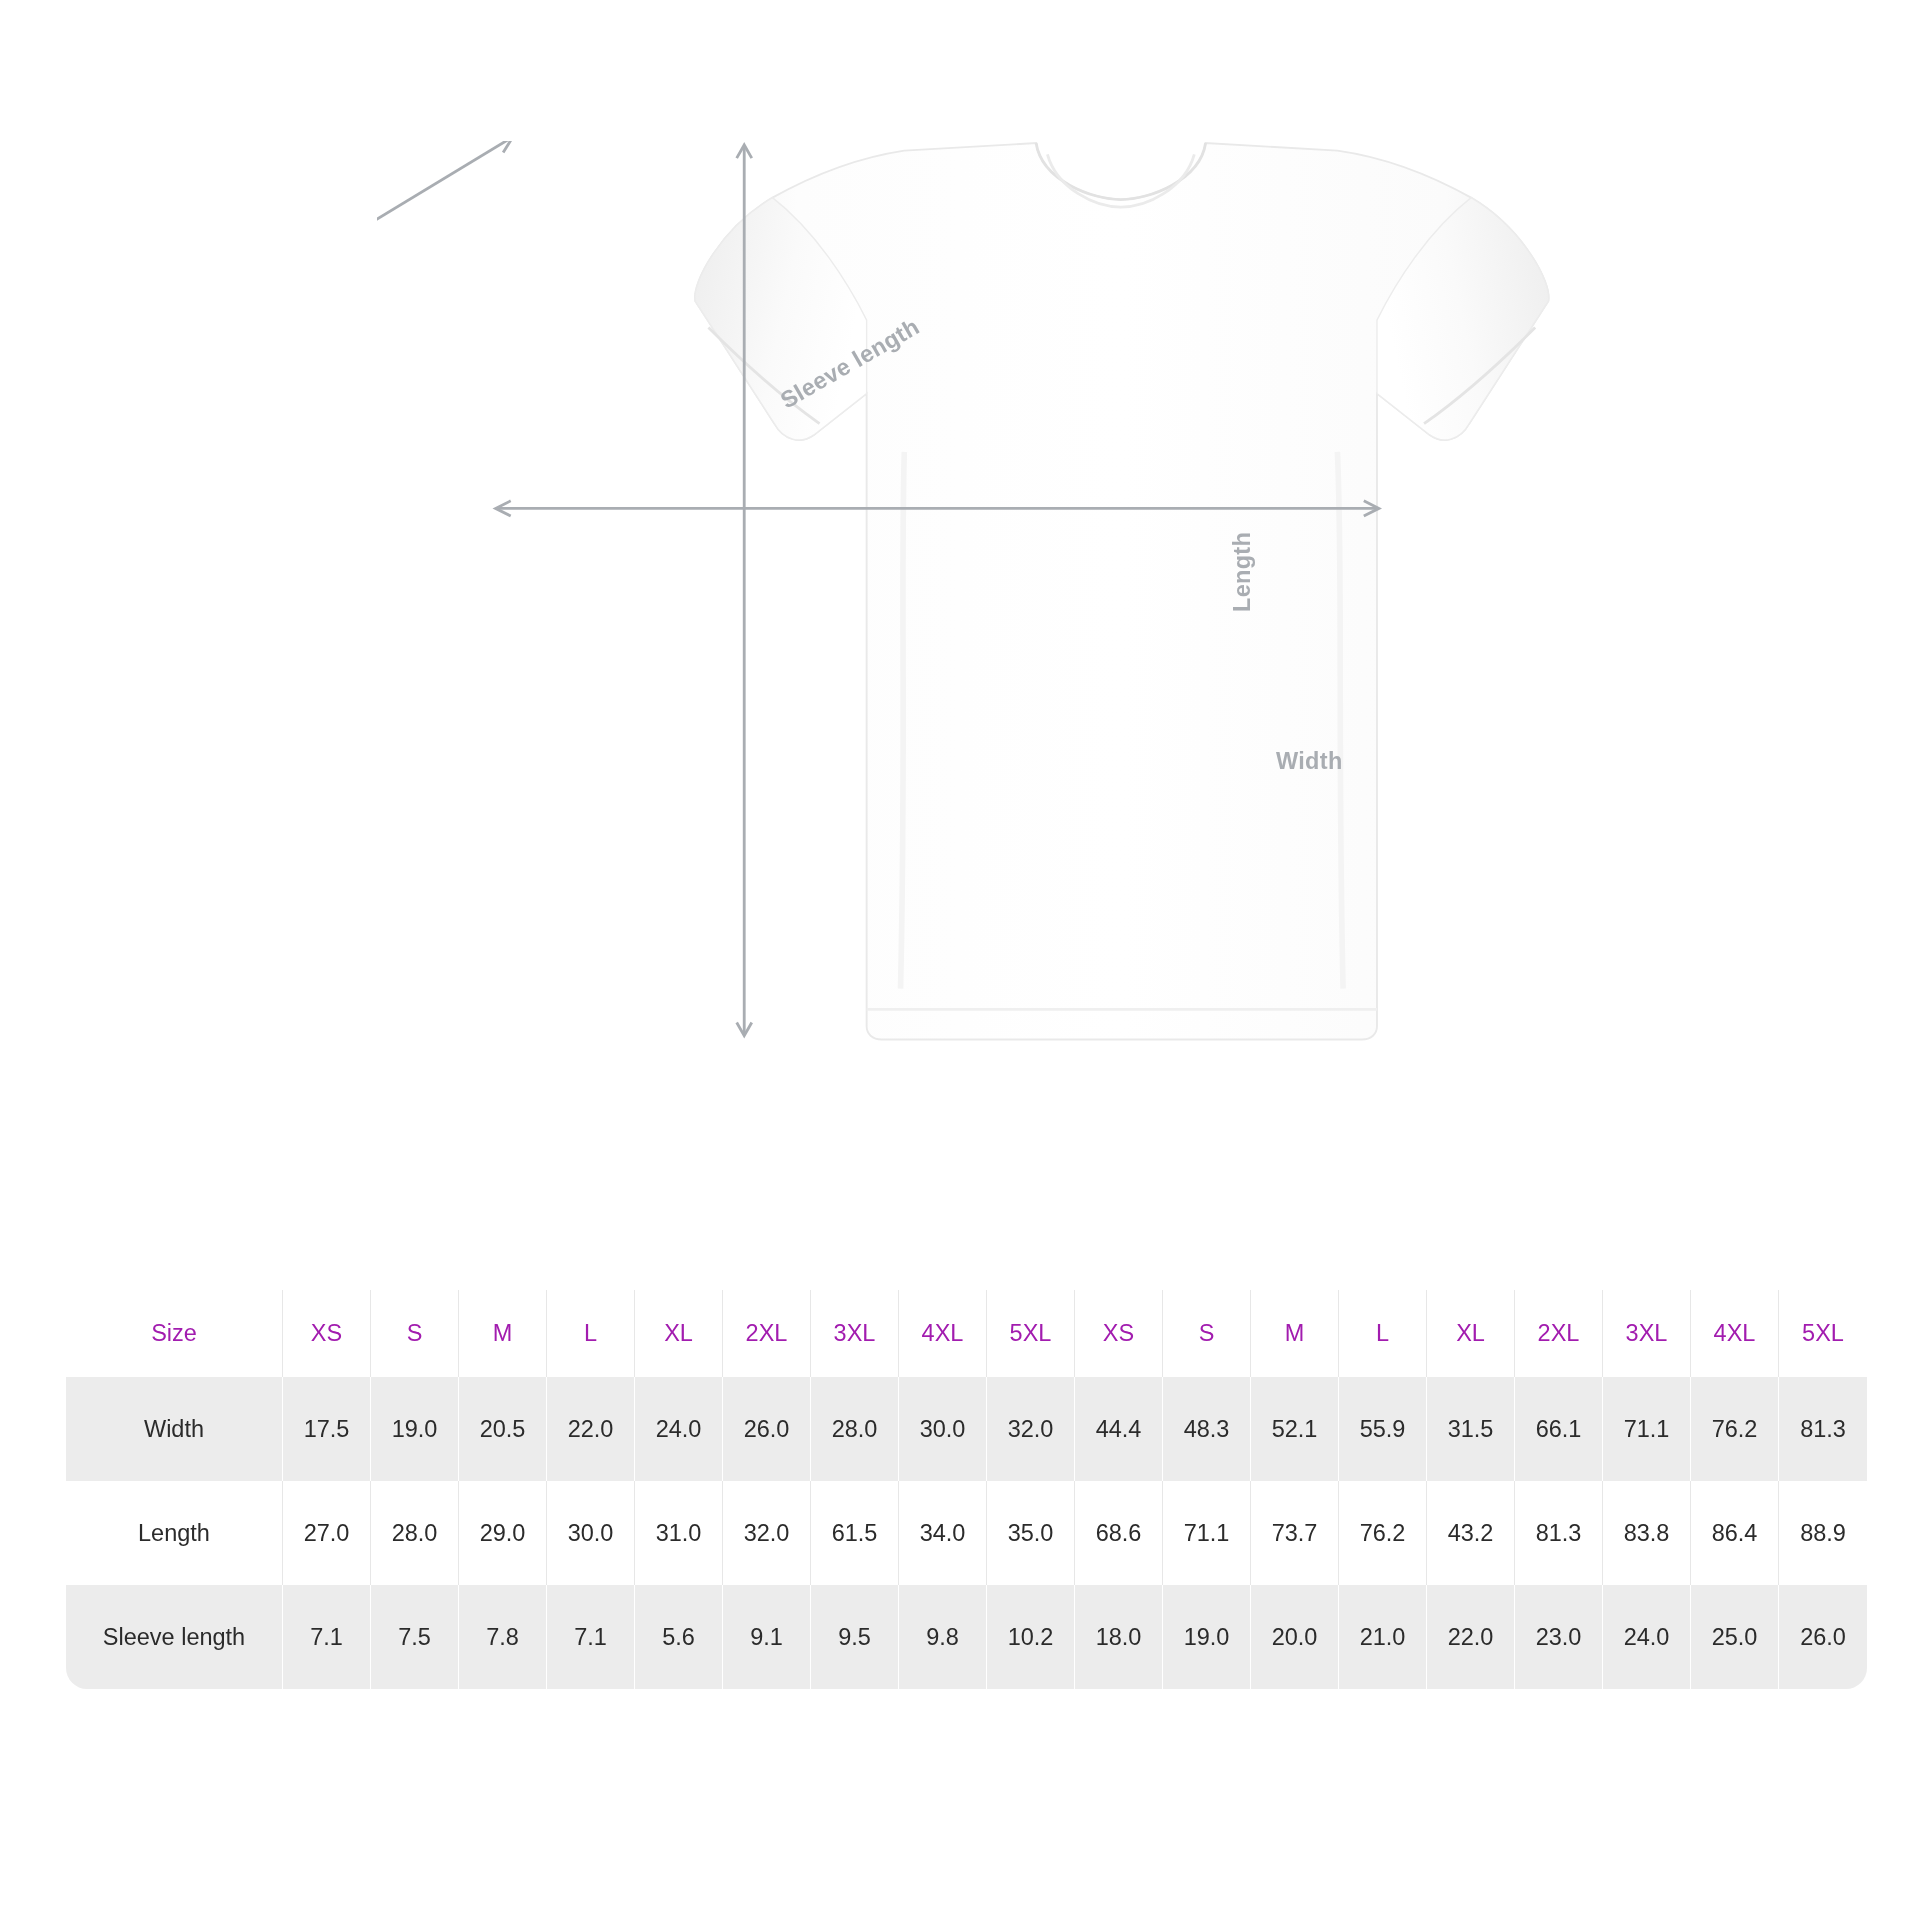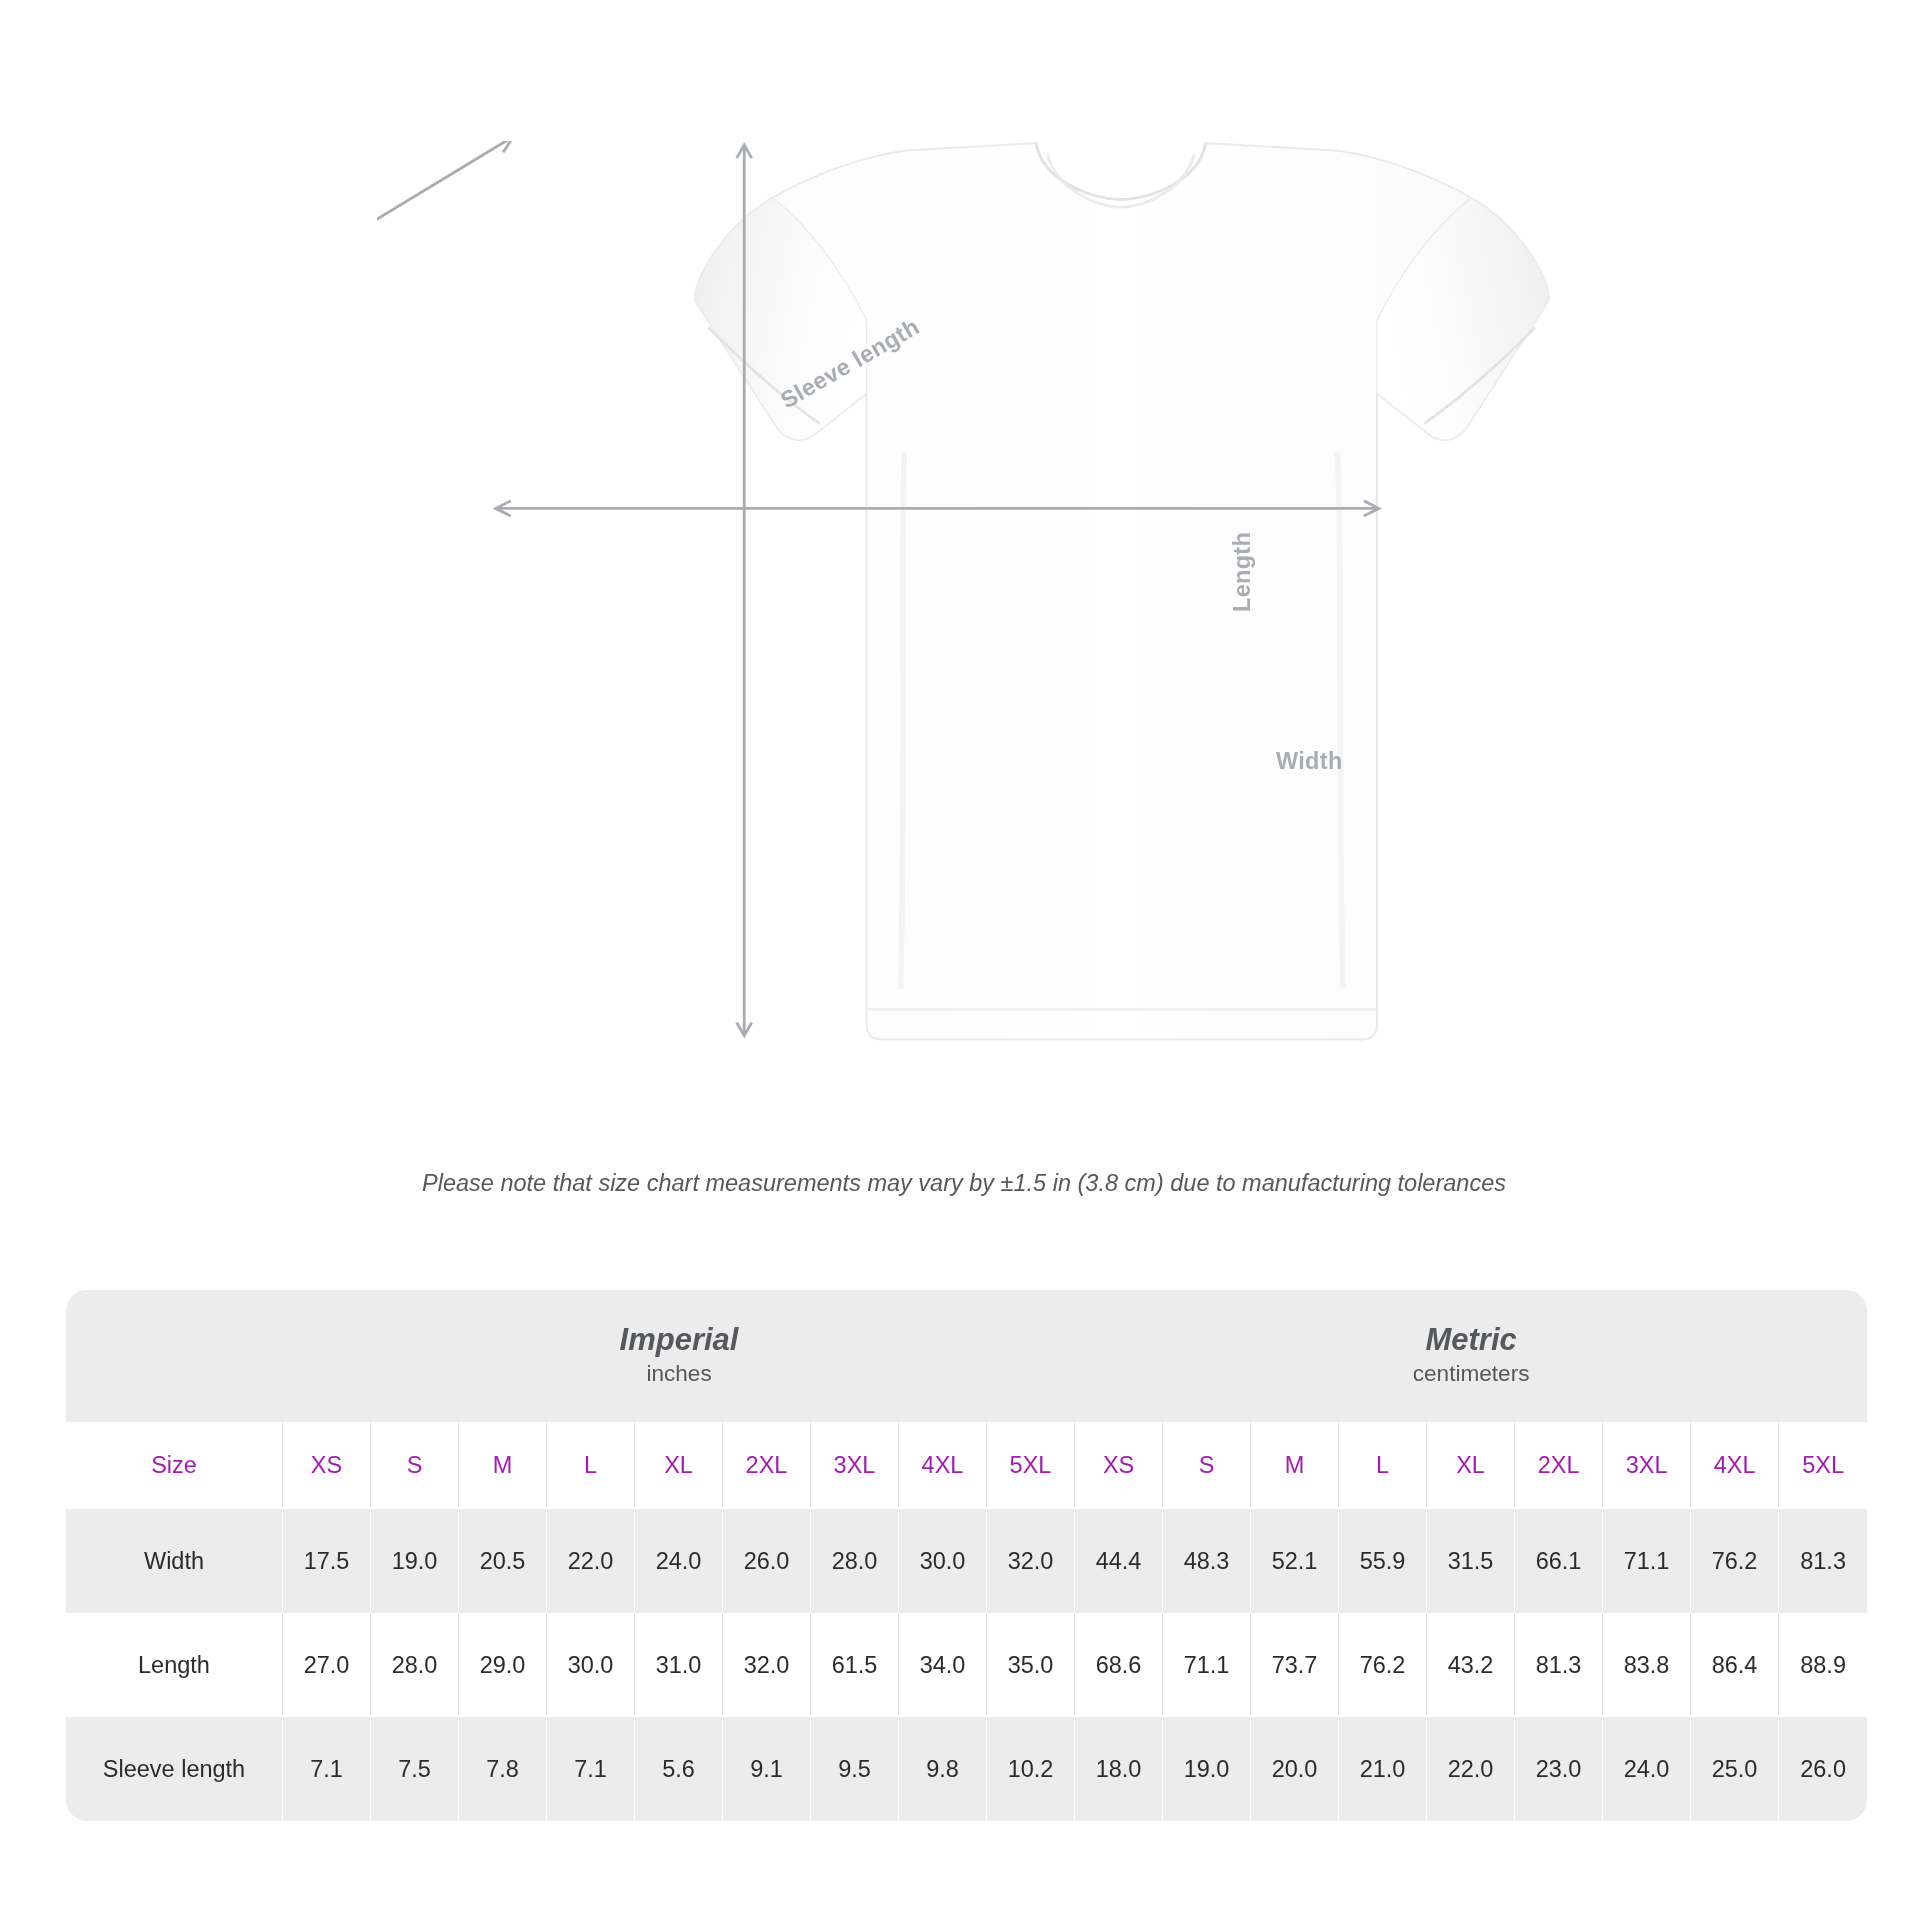--- a/index.html
+++ b/index.html
@@ -234,40 +234,28 @@
           <path d="M 126 -14 L 144 -4 L 134 12" fill="none"></path>
         </g>
       </svg>
 
       <div class="dim-label width-label">Width</div>
       <div class="dim-label length-label">Length</div>
       <div class="dim-label sleeve-label">Sleeve length</div>
     </div>
   </div>
 
-  <p class="chart-note">Please note that size chart measurements may vary by ±1.5 in (3.8 cm) due to manufacturing tolerances</p>
 
   <div class="table-zone">
     <table class="size-table">
       <colgroup>
         <col style="width:217px">
         <col span="18" style="width:88px">
       </colgroup>
       <tbody>
-        <tr class="unit-row">
-          <td class="corner-left"></td>
-          <td colspan="9">
-            <span class="unit-name">Imperial</span>
-            <span class="unit-sub">inches</span>
-          </td>
-          <td colspan="9" class="corner-right">
-            <span class="unit-name">Metric</span>
-            <span class="unit-sub">centimeters</span>
-          </td>
-        </tr>
 
         <tr class="head-row">
           <td class="label-cell">Size</td>
           <td>XS</td>
           <td>S</td>
           <td>M</td>
           <td>L</td>
           <td>XL</td>
           <td>2XL</td>
           <td>3XL</td>

